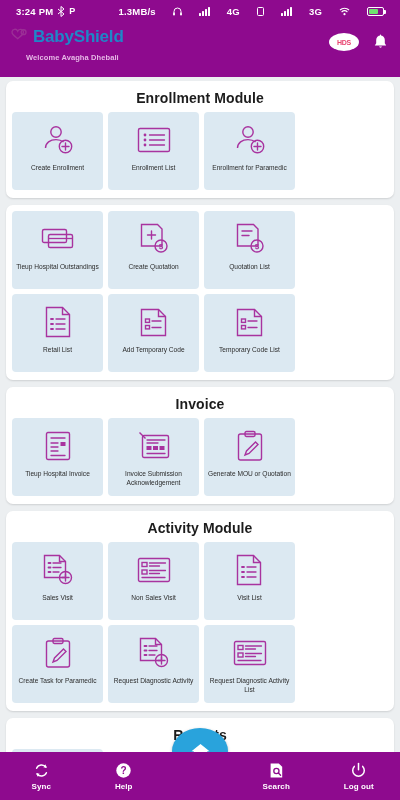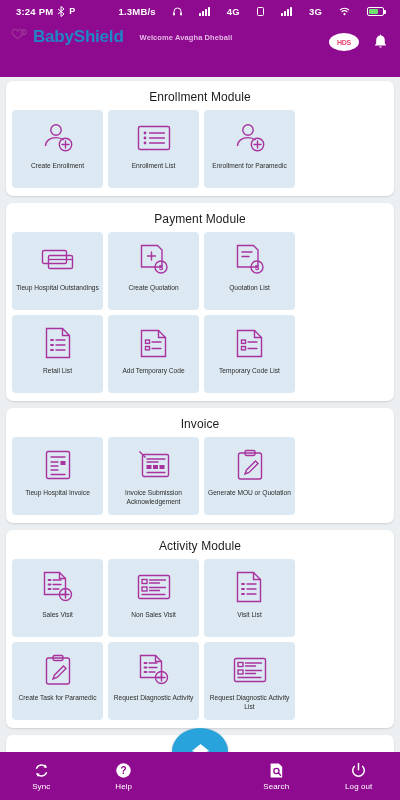--- a/index.html
+++ b/index.html
@@ -31,21 +31,21 @@
           width:2px; height:4px; background:#fff; border-radius:0 1px 1px 0; }
   .batt i { position:absolute; left:1px; top:1px; bottom:1px; width:62%;
           background:#6fe36f; border-radius:1px; display:block; }
 
   
   .appbar {
     height:55px; background:#8e0a8e;
     display:flex; align-items:flex-start; justify-content:space-between;
     padding:5px 12px 0 10px; position:relative;
   }
-  .brand-wrap { display:flex; flex-direction:row; }
+  .brand-wrap { display:flex; flex-direction:column; }
   .brand { display:flex; align-items:center; gap:1px; }
   .heart-logo { width:22px; height:20px; flex:none; }
   .brand-name {
     font-size:17px; font-weight:bold; color:#1f86c8;
     letter-spacing:-.2px; line-height:20px;
   }
   .welcome {
     font-size:7.5px; color:#e7b9e7; font-weight:bold;
     margin-top:6px; margin-left:16px; letter-spacing:.1px;
   }
@@ -61,21 +61,21 @@
   .content {
     position:absolute; top:77px; bottom:48px; left:0; right:0;
     overflow-y:auto; padding:4px 6px 6px 6px;
   }
   .card {
     background:#ffffff; border-radius:7px; margin-bottom:7px;
     padding:6px 6px 8px 6px;
     box-shadow:0 1px 2px rgba(0,0,0,.13);
   }
   .card-title {
-    text-align:center; font-size:12px; font-weight:normal;
+    text-align:center; font-size:14px; font-weight:bold;
     color:#1c1c1c; padding:3px 0 6px 0; letter-spacing:.1px;
   }
   .tiles { display:flex; flex-wrap:wrap; gap:5px; }
   .tile {
     width:91px; height:78px; background:#dce9f2; border-radius:4px;
     display:flex; flex-direction:column; align-items:center;
     justify-content:flex-start; padding-top:11px; cursor:pointer;
   }
   .tile .ico { height:34px; display:flex; align-items:center; justify-content:center; }
   .tile .lbl {
@@ -86,21 +86,21 @@
 
   
   .bottomnav {
     position:absolute; left:0; right:0; bottom:0; height:48px;
     background:#8e0a8e; display:flex; align-items:center;
   }
   .nav-item {
     flex:1; display:flex; flex-direction:column; align-items:center;
     gap:3px; color:#ffffff; cursor:pointer;
   }
-  .nav-item .nlbl { font-size:8px; font-weight:normal; letter-spacing:.1px; }
+  .nav-item .nlbl { font-size:8px; font-weight:bold; letter-spacing:.1px; }
   .nav-spacer { width:70px; flex:none; }
   .fab {
     position:absolute; left:50%; transform:translateX(-50%);
     bottom:26px; width:56px; height:46px; border-radius:50%;
     background:#29a3dc; display:flex; align-items:center; justify-content:center;
     cursor:pointer; box-shadow:0 1px 3px rgba(0,0,0,.25);
   }
 </style>
 </head>
 <body>
@@ -215,21 +215,20 @@
       <path d="M4.5 24c0-5.2 4.7-8.4 10.5-8.4 3 0 5.7.9 7.6 2.4" fill="none" stroke="#a8339f" stroke-width="1.4"></path>
       <circle cx="24.5" cy="22.5" r="6.2" fill="none" stroke="#a8339f" stroke-width="1.4"></circle>
       <path d="M24.5 19v7M21 22.5h7" stroke="#a8339f" stroke-width="1.4" stroke-linecap="round"></path>
               </svg>
             </div>
             <div class="lbl">Enrollment for Paramedic</div>
           </div>
         </div>
       </div>
       <div class="card">
-        <div class="card-title">Payment Module</div>
         <div class="tiles">
           <div class="tile">
             <div class="ico">
               <svg width="34" height="28" viewBox="0 0 34 28">
       <rect x="1.5" y="4.5" width="24" height="13" rx="1.6" fill="none" stroke="#a8339f" stroke-width="1.4"></rect>
       <rect x="7.5" y="9.5" width="24" height="13" rx="1.6" fill="none" stroke="#a8339f" stroke-width="1.4"></rect>
       <path d="M7.5 13.5h24" stroke="#a8339f" stroke-width="1.3"></path>
               </svg>
             </div>
             <div class="lbl">Tieup Hospital Outstandings</div>

